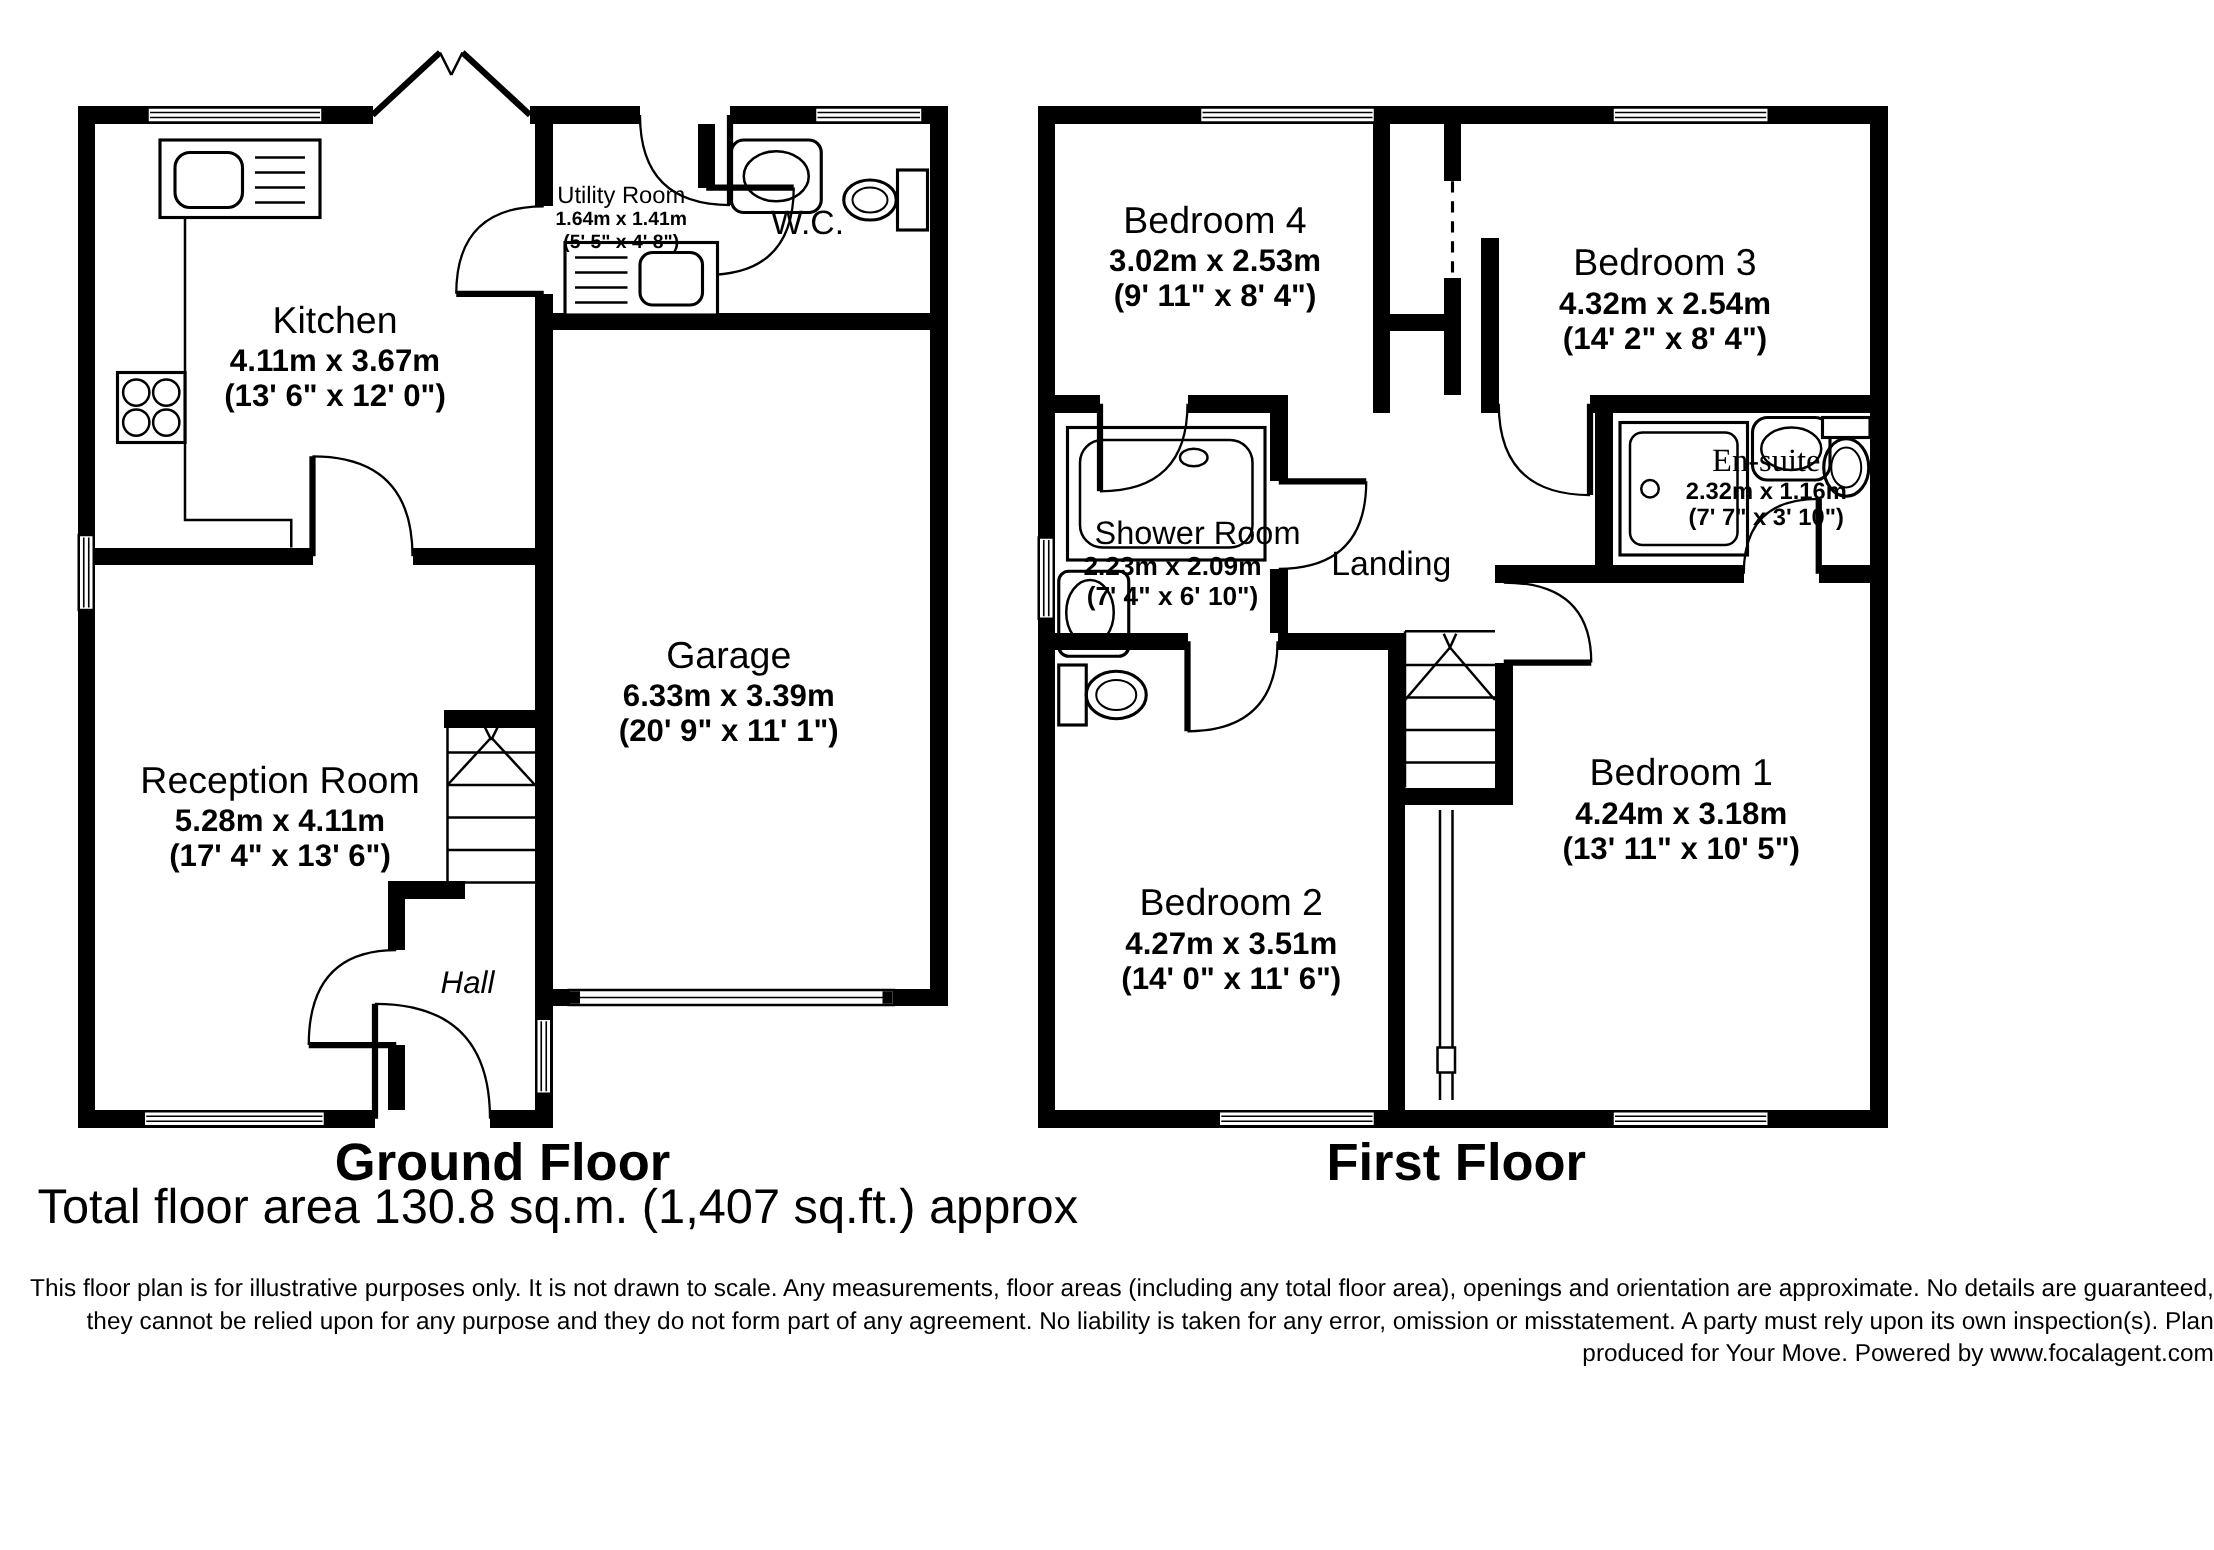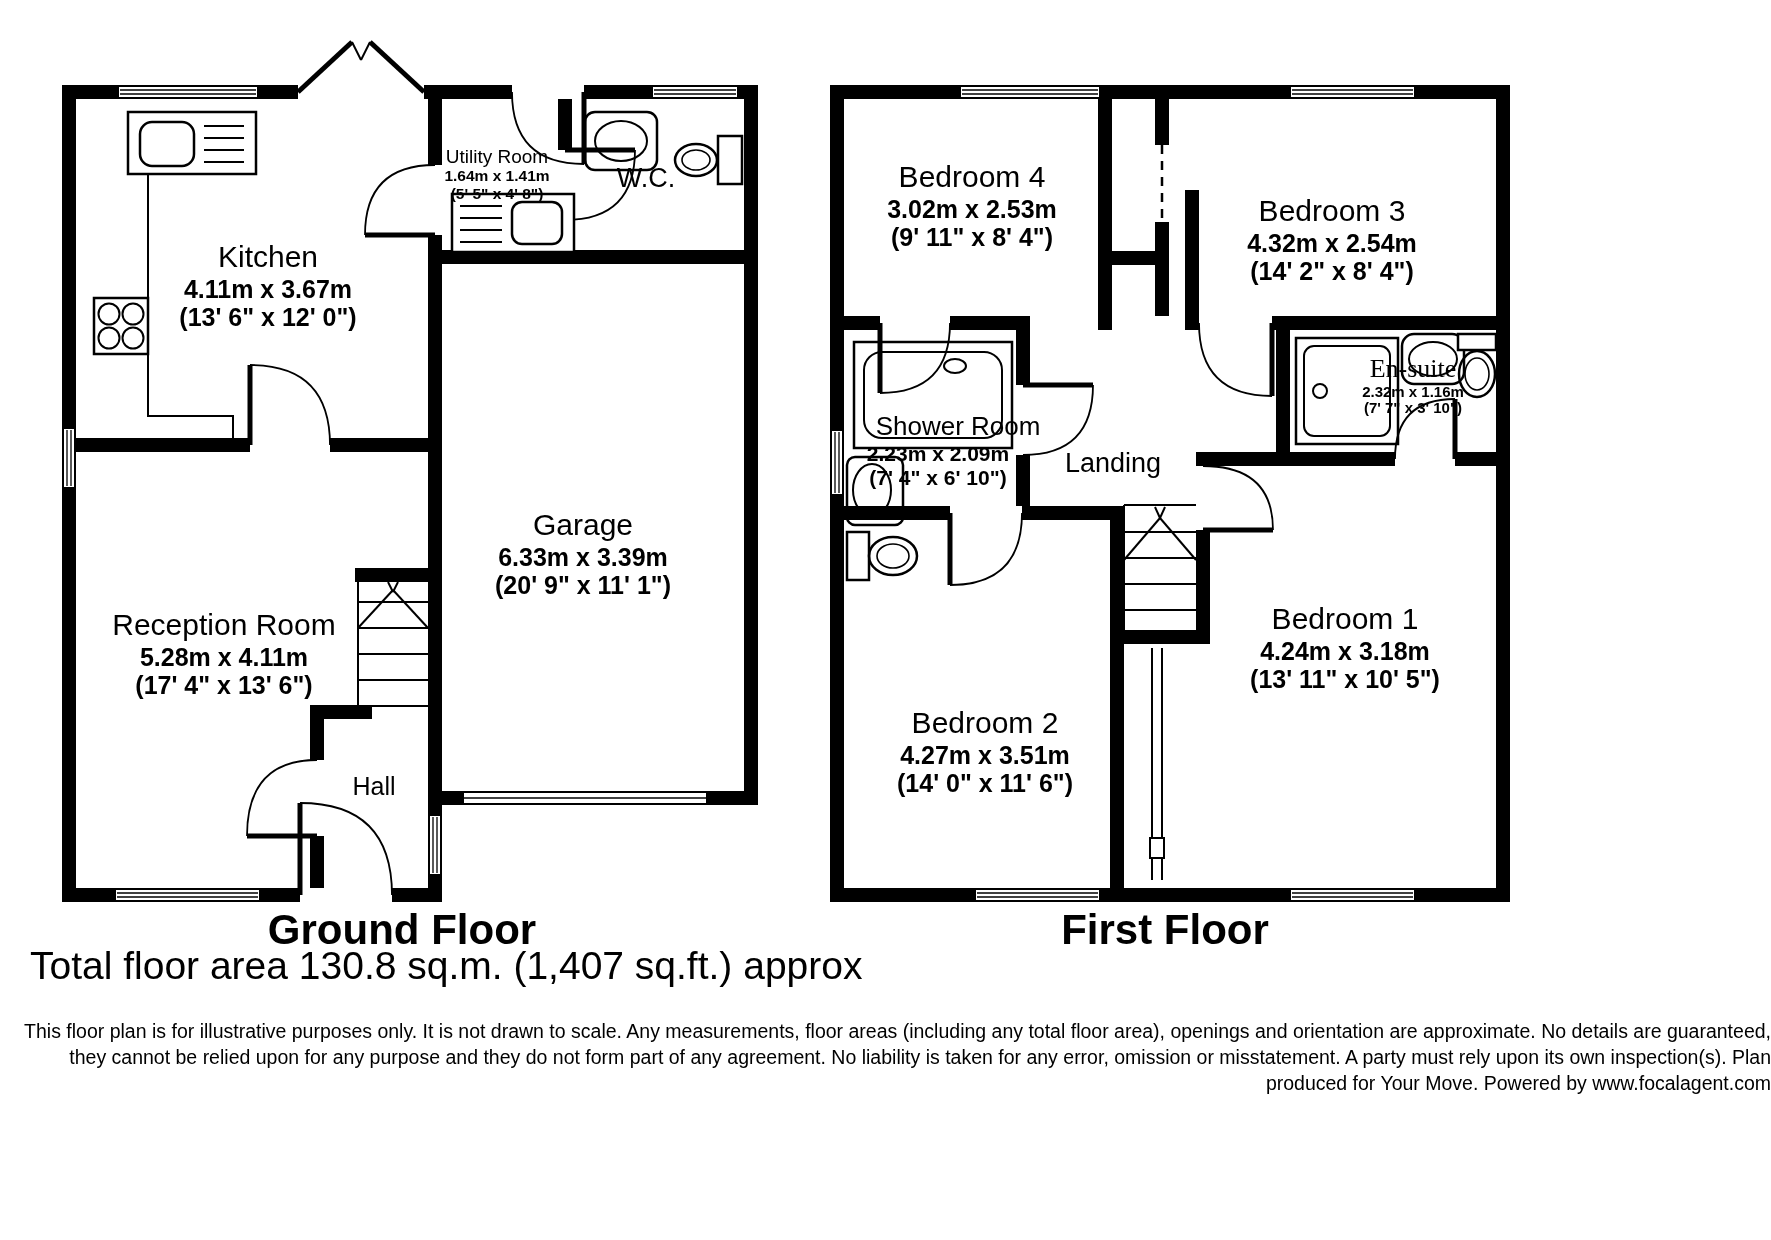--- a/index.html
+++ b/index.html
@@ -9,23 +9,23 @@
   }
   #plan-svg{position:absolute;left:0;top:0;}
   .room-label{position:absolute;transform:translateX(-50%);text-align:center;white-space:nowrap;line-height:1.15;}
   .room-name{font-size:30px;}
   .room-dim{font-size:25px;font-weight:bold;}
   .lbl-sm .room-name{font-size:19px;line-height:1.12;}
   .lbl-sm .room-dim{font-size:15.5px;line-height:1.12;}
   .lbl-md .room-name{font-size:26px;padding-left:40px;}
   .lbl-md .room-dim{font-size:21px;}
   .lbl-ens .room-name{font-size:26px;font-family:Liberation Serif, serif;}
-  .lbl-ens .room-dim{font-size:15px;line-height:1.1;}
+  .lbl-ens .room-dim{font-size:19px;line-height:1.1;}
   .lbl-wc .room-name{font-size:27px;}
-  .lbl-hall .room-name{font-size:25px;}
+  .lbl-hall .room-name{font-size:25px;font-style:italic;}
   .lbl-landing .room-name{font-size:27px;}
   .floor-title{position:absolute;transform:translateX(-50%);font-size:42px;font-weight:700;white-space:nowrap;}
   .total-area{position:absolute;left:30px;top:944px;font-size:39px;}
   .disclaimer{position:absolute;left:0;width:1771px;text-align:right;font-size:19.5px;}
 </style>
 </head>
 <body>
 
 <div id="plan-root">
 
@@ -347,21 +347,21 @@
   <div class="room-dim">4.32m x 2.54m</div>
   <div class="room-dim">(14' 2" x 8' 4")</div>
 </div>
 
 <div class="room-label lbl-md" style="left:938px;top:412px">
   <div class="room-name">Shower Room</div>
   <div class="room-dim">2.23m x 2.09m</div>
   <div class="room-dim">(7' 4" x 6' 10")</div>
 </div>
 
-<div class="room-label lbl-landing" style="left:1113px;top:448px">
+<div class="room-label lbl-landing" style="left:1113px;top:436px">
   <div class="room-name">Landing</div>
 </div>
 
 <div class="room-label lbl-ens" style="left:1413px;top:354px">
   <div class="room-name">En-suite</div>
   <div class="room-dim">2.32m x 1.16m</div>
   <div class="room-dim">(7' 7" x 3' 10")</div>
 </div>
 
 <div class="room-label" style="left:985px;top:706px">

